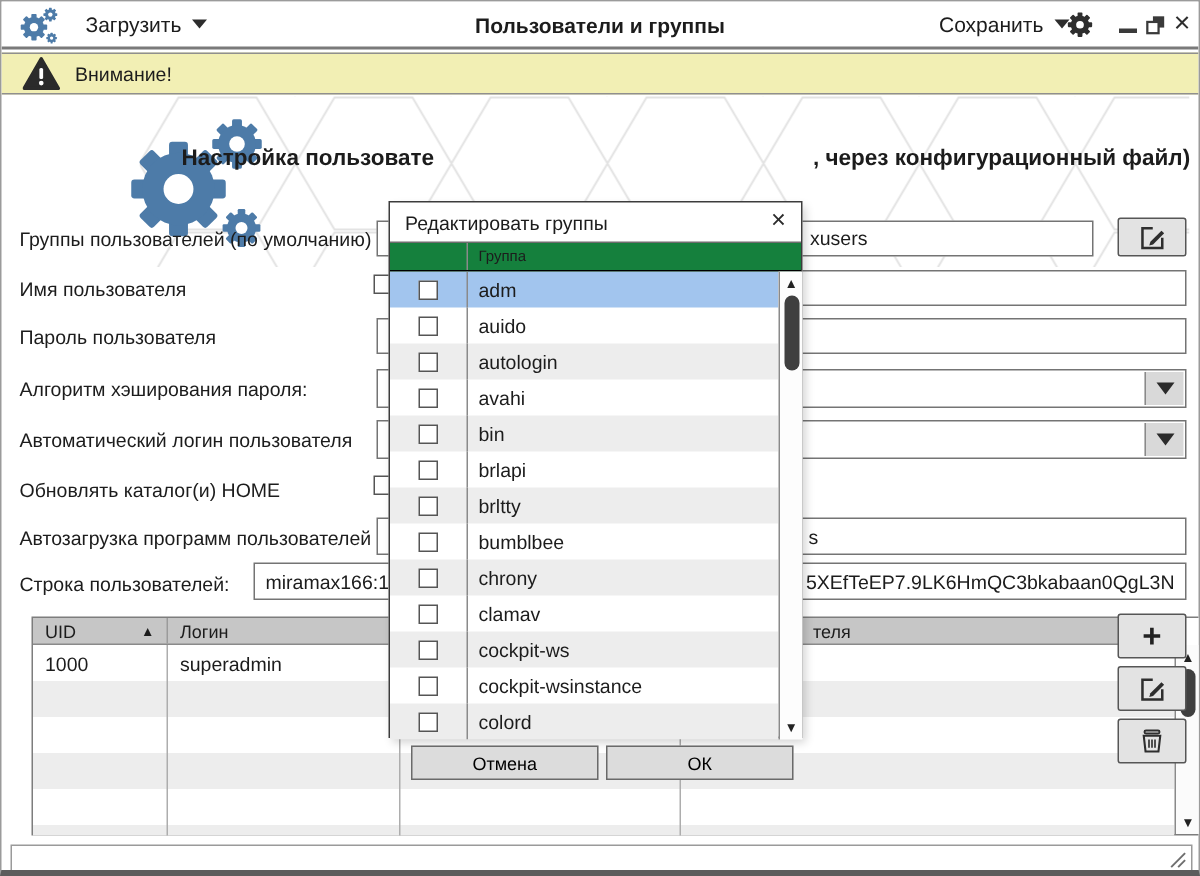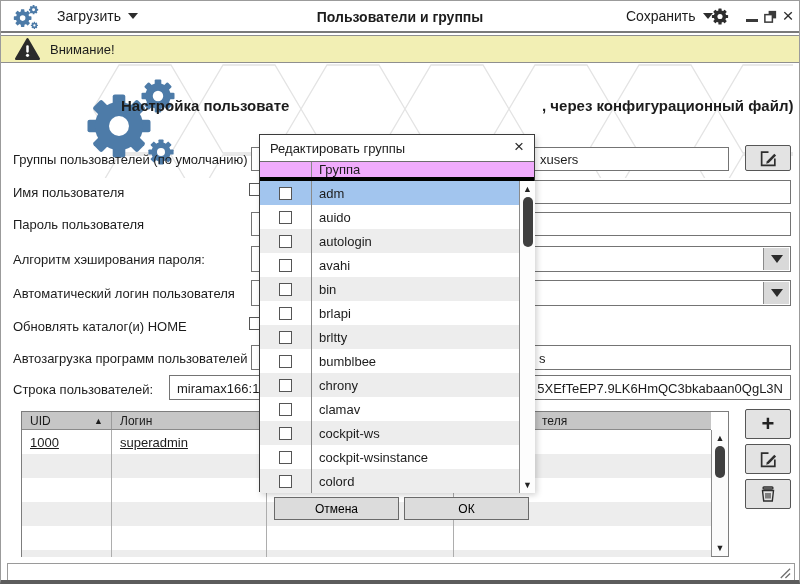--- a/index.html
+++ b/index.html
@@ -33,39 +33,39 @@
   .combo { position:absolute; background:#fff; border:1px solid #747474; }
   .combo .dd { position:absolute; right:1px; top:1px; bottom:1px; width:26px; background:#d9d9d9; border-left:1px solid #8a8a8a; display:flex; align-items:center; justify-content:center; }
   .ddtri { width:0; height:0; border-left:6px solid transparent; border-right:6px solid transparent; border-top:8px solid #2b2b2b; }
   .cb { width:13px; height:13px; background:#fff; border:1px solid #555; display:inline-block; }
 
   
   .iconbtn { position:absolute; left:744px; width:46px; height:30px; background:#e3e3e3; border:1px solid #565656; border-radius:2px; display:flex; align-items:center; justify-content:center; }
   #editGroupsBtn { left:744px; top:144px; width:46px; height:26px; position:absolute; background:#e3e3e3; border:1px solid #565656; border-radius:2px; display:flex; align-items:center; justify-content:center; }
 
   
-  #utable { left:20px; top:410px; width:708px; height:146px; border:1px solid #7d7d7d; background:#fff; }
+  #utable { left:20px; top:410px; width:780px; height:146px; border:1px solid #7d7d7d; background:#fff; }
   .trow { display:grid; grid-template-columns:90px 155px 187px 1fr; height:24px; }
   #uthead { display:grid; grid-template-columns:90px 155px 187px 1fr; height:18px; background:#c6c6c6; border-bottom:1px solid #8a8a8a; font-size:12px; margin-right:17px; }
   #uthead .hc { display:flex; align-items:center; padding:0 8px; border-right:1px solid #9b9b9b; overflow:hidden; white-space:nowrap; }
   #uthead .hc:last-child { border-right:none; }
   .trow .tc { display:flex; align-items:center; padding:0 8px; border-right:1px solid #adadad; font-size:13px; white-space:nowrap; overflow:hidden; }
   .trow .tc:last-child { border-right:none; }
   .trow.alt { background:#ededed; }
-  #ubody { margin-right:17px; height:127px; overflow:hidden;text-decoration:underline; }
+  #ubody { margin-right:17px; height:127px; overflow:hidden; }
   #tvscroll { position:absolute; right:0; top:18px; width:17px; bottom:0; border-left:1px solid #8a8a8a; background:#fbfbfb; }
   .sarrow { position:absolute; left:0; width:100%; text-align:center; font-size:9px; color:#222; line-height:14px; }
   .sthumb { position:absolute; left:3px; width:10px; background:#3f3f3f; border-radius:5px; }
 
   
   #dialog { left:258px; top:85px; width:276px; height:358px; background:#fff; border:1px solid #3c3c3c; box-shadow:2px 3px 6px rgba(0,0,0,0.18); z-index:10;margin-top:48px; }
   #dlgtitle { position:absolute; left:0; top:0; width:100%; height:27px; border-bottom:1px solid #6d6d6d; display:flex; align-items:center; }
   #dlgtitle .t { font-size:13px; margin-left:10px; }
   #dlgclose { position:absolute; right:6px; top:2px; font-size:17px; color:#2b2b2b; width:18px; text-align:center; }
-  #dlghead { position:absolute; left:0; top:27px; width:100%; height:19px; background:#f0abfc; border-bottom:4px solid #000000; display:flex; font-size:13px; }
+  #dlghead { position:absolute; left:0; top:27px; width:100%; height:19px; background:#15803d; border-bottom:1px solid #000000; display:flex; font-size:10px; }
   #dlghead .cbcellh { width:52px; border-right:1px solid #8a8a8a; height:100%; }
   #dlghead .gh { padding-left:7px; display:flex; align-items:center; }
   #grouplist { position:absolute; left:0; top:46px; width:259px; height:312px; overflow:hidden; }
   .grow { height:24px; display:flex; align-items:center; }
   .grow.alt { background:#ededed; }
   .grow.sel { background:#a2c5ee; }
   .cbcell { width:52px; height:100%; display:flex; align-items:center; justify-content:center; border-right:1px solid #8a8a8a; }
   .glabel { padding-left:7px; font-size:13px; }
   #dvscroll { position:absolute; left:259px; top:46px; width:16px; height:312px; border-left:1px solid #8a8a8a; background:#fdfdfd; }
   .dlgbtn { position:absolute; top:362px; height:23px; width:125px; background:#dcdcdc; border:1px solid #6a6a6a; font-size:12px; display:flex; align-items:center; justify-content:center; font-family:"Liberation Sans", sans-serif; }

